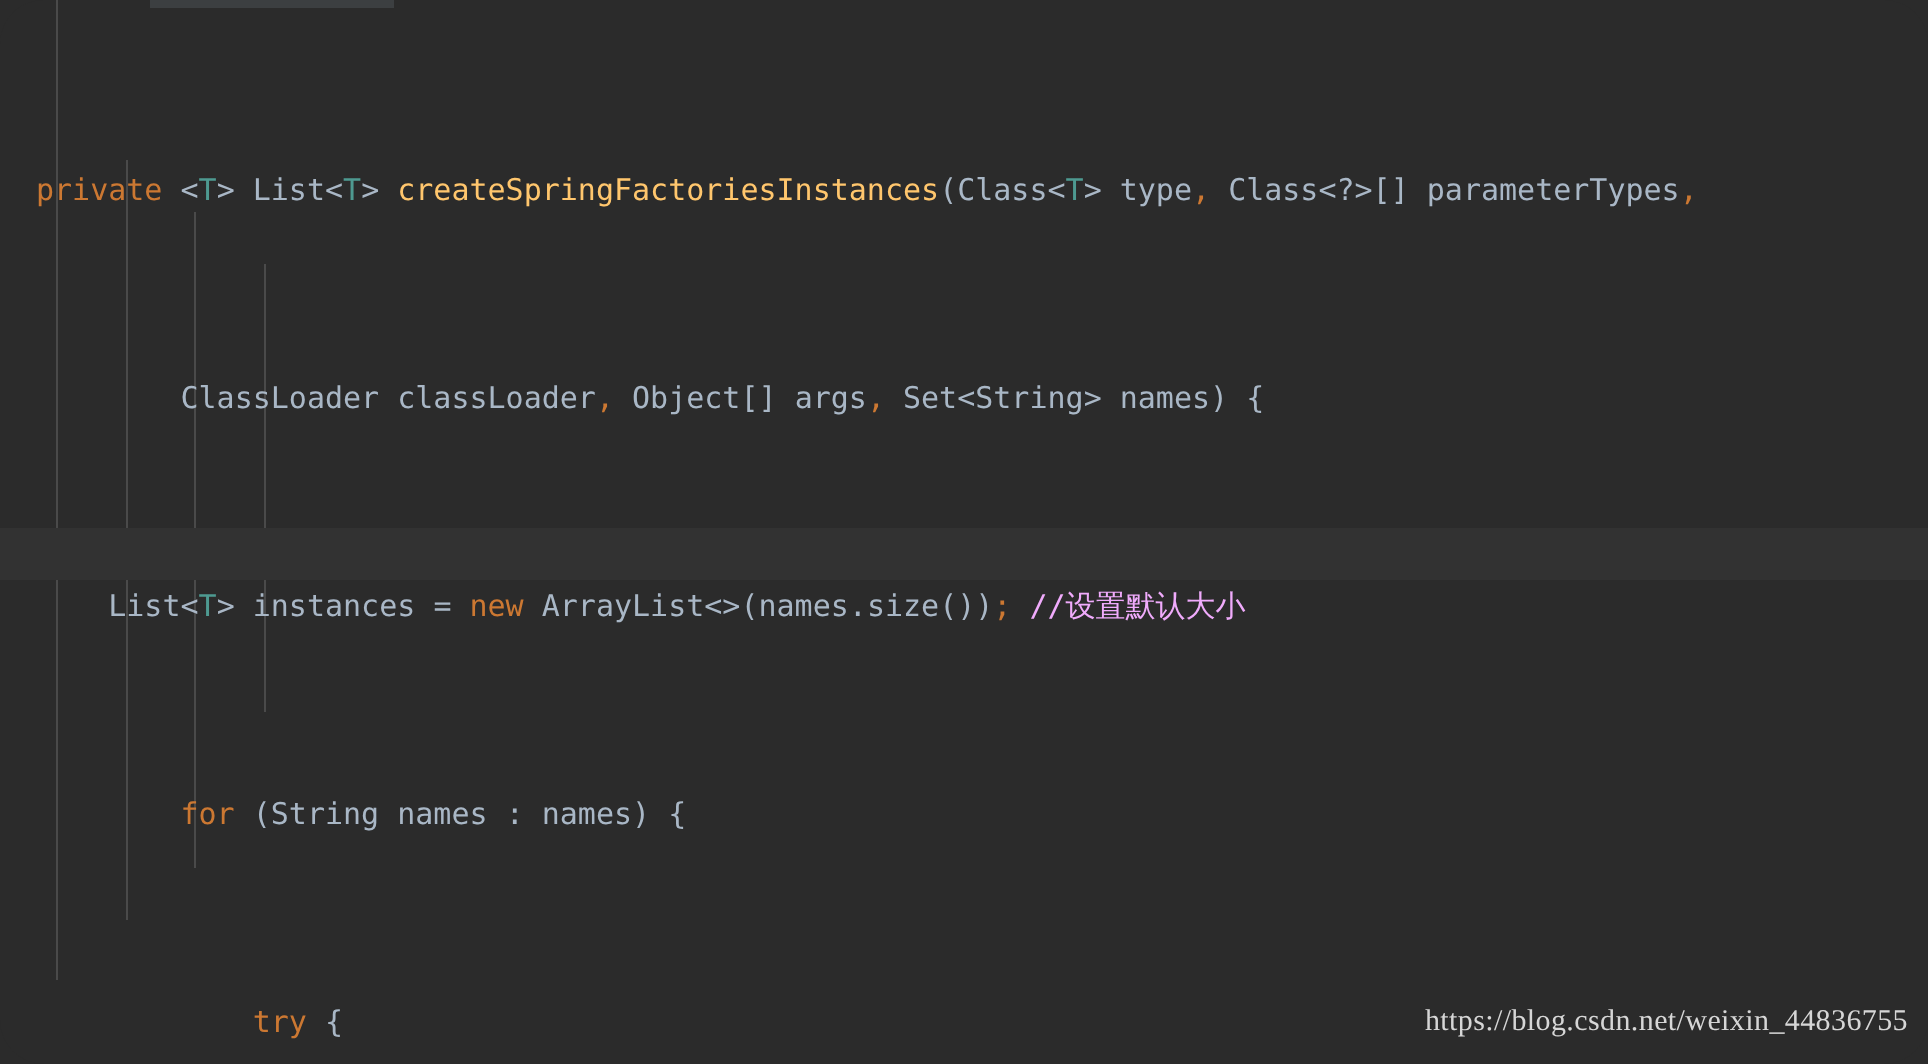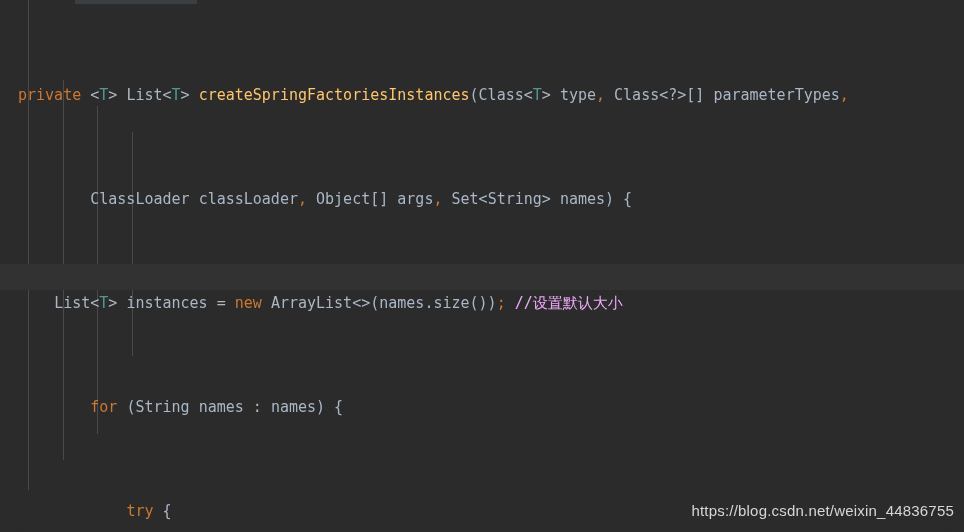--- a/index.html
+++ b/index.html
@@ -67,21 +67,21 @@
   .typ  { color: #4e9a91; }            
   .cmt  { color: #f0abfc; }            
   .pun  { color: #a9b7c6; }            
   .semi { color: #cc7832; }
 
   
   #watermark {
     position: absolute;
     right: 10px;
     bottom: 8px;
-    font-family: Liberation Sans, sans-serif;
+    font-family: Liberation Serif, serif;
     font-size: 15px;
     color: #d6d6d6;
     letter-spacing: 0.2px;
   }
 </style>
 </head>
 <body>
 
 <div id="screen">
 

